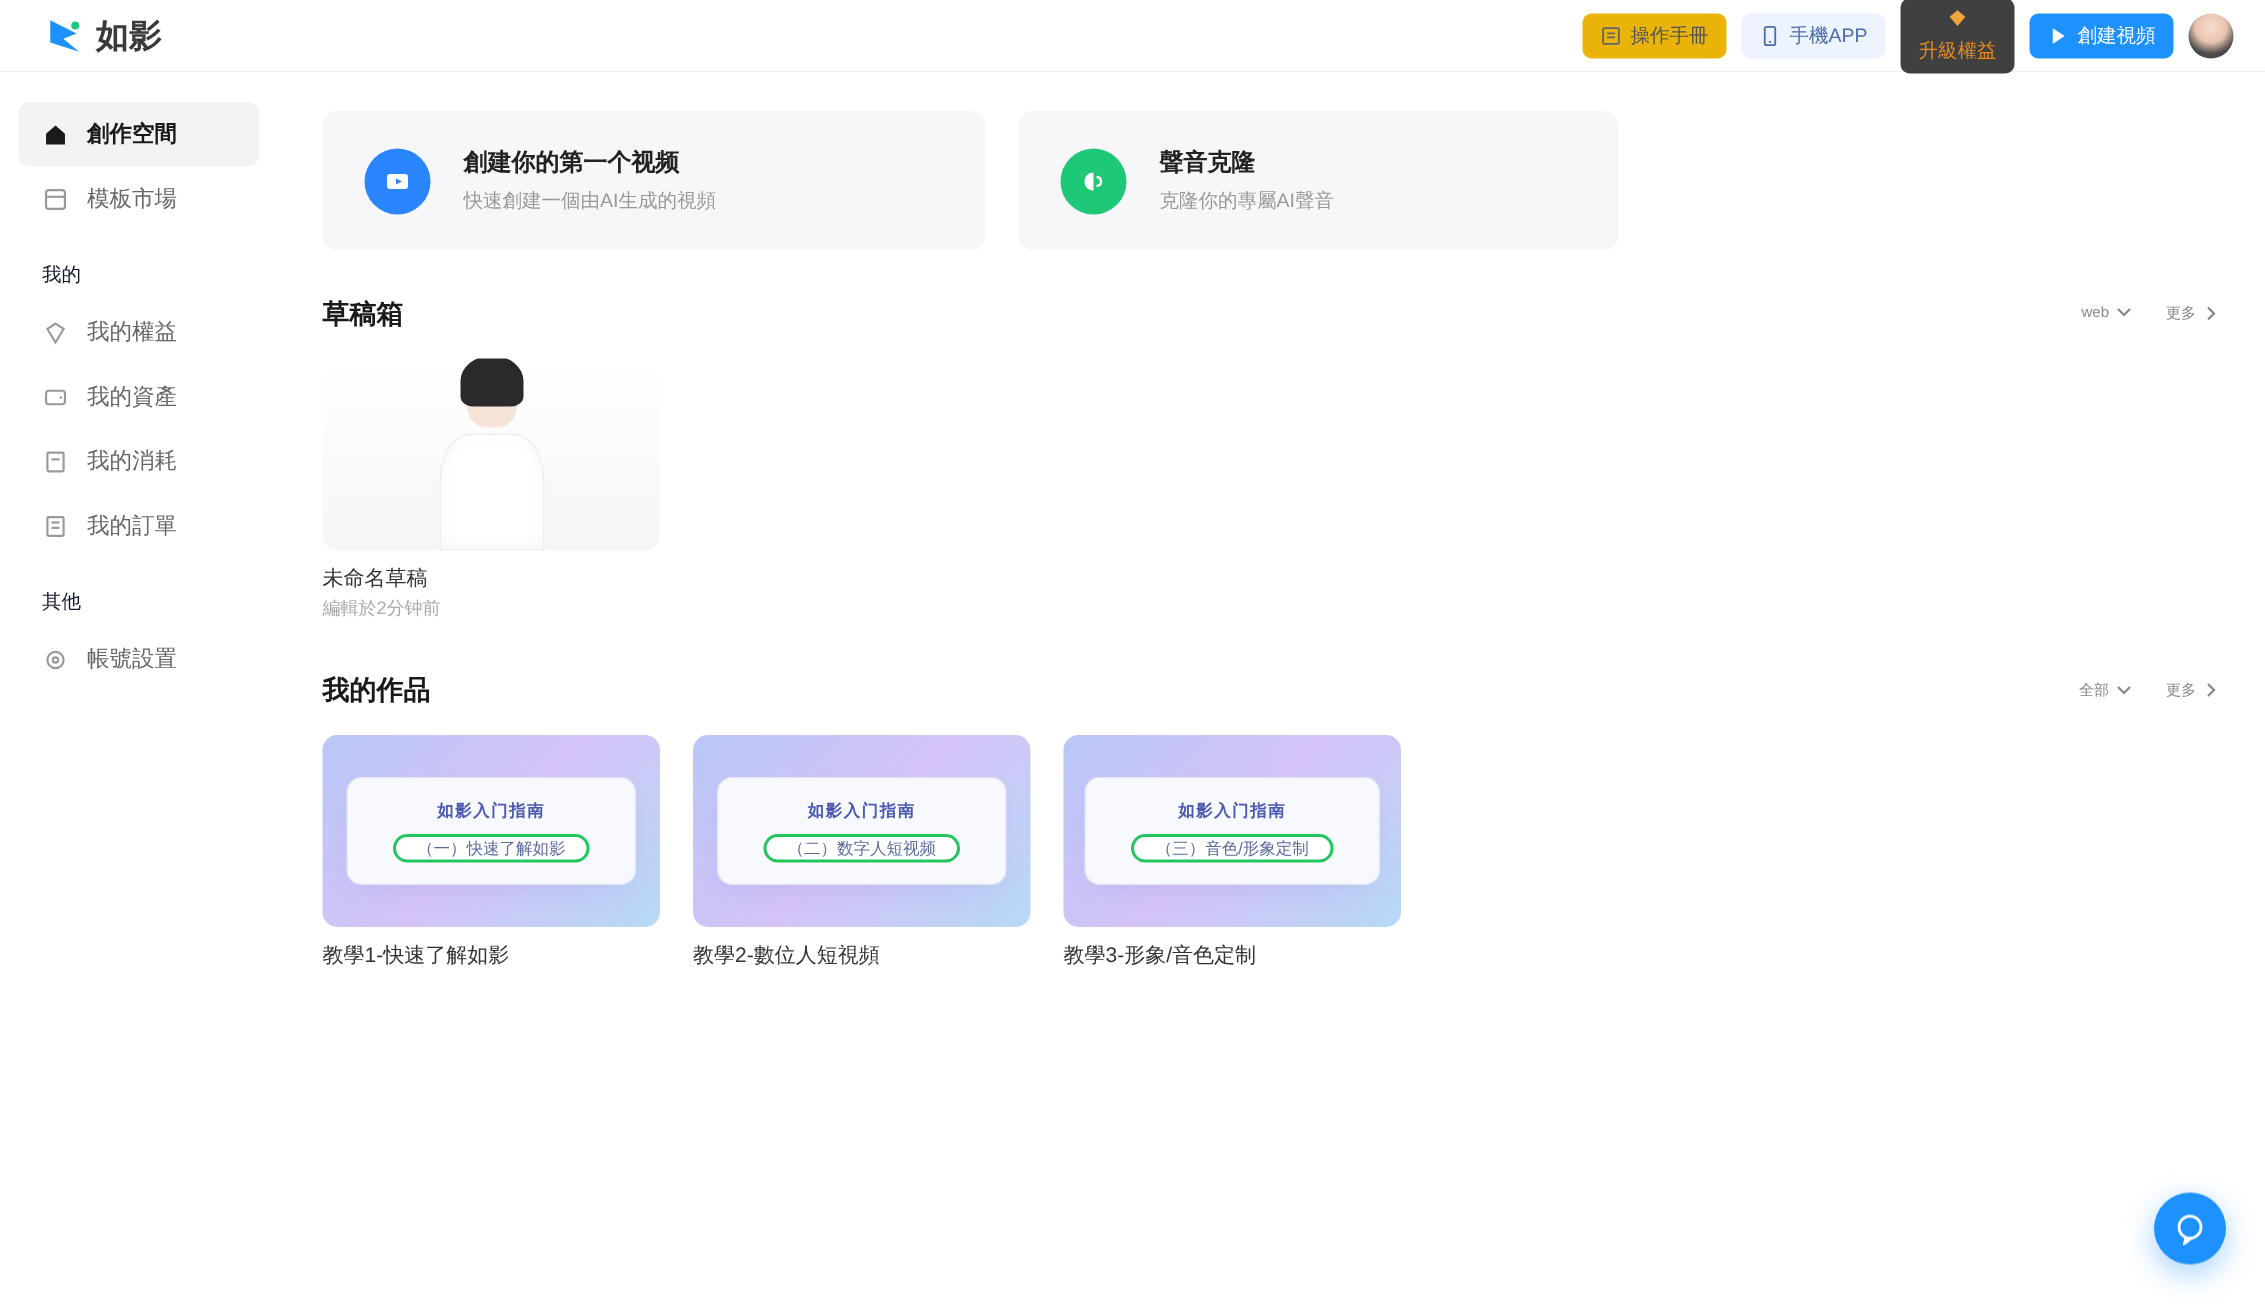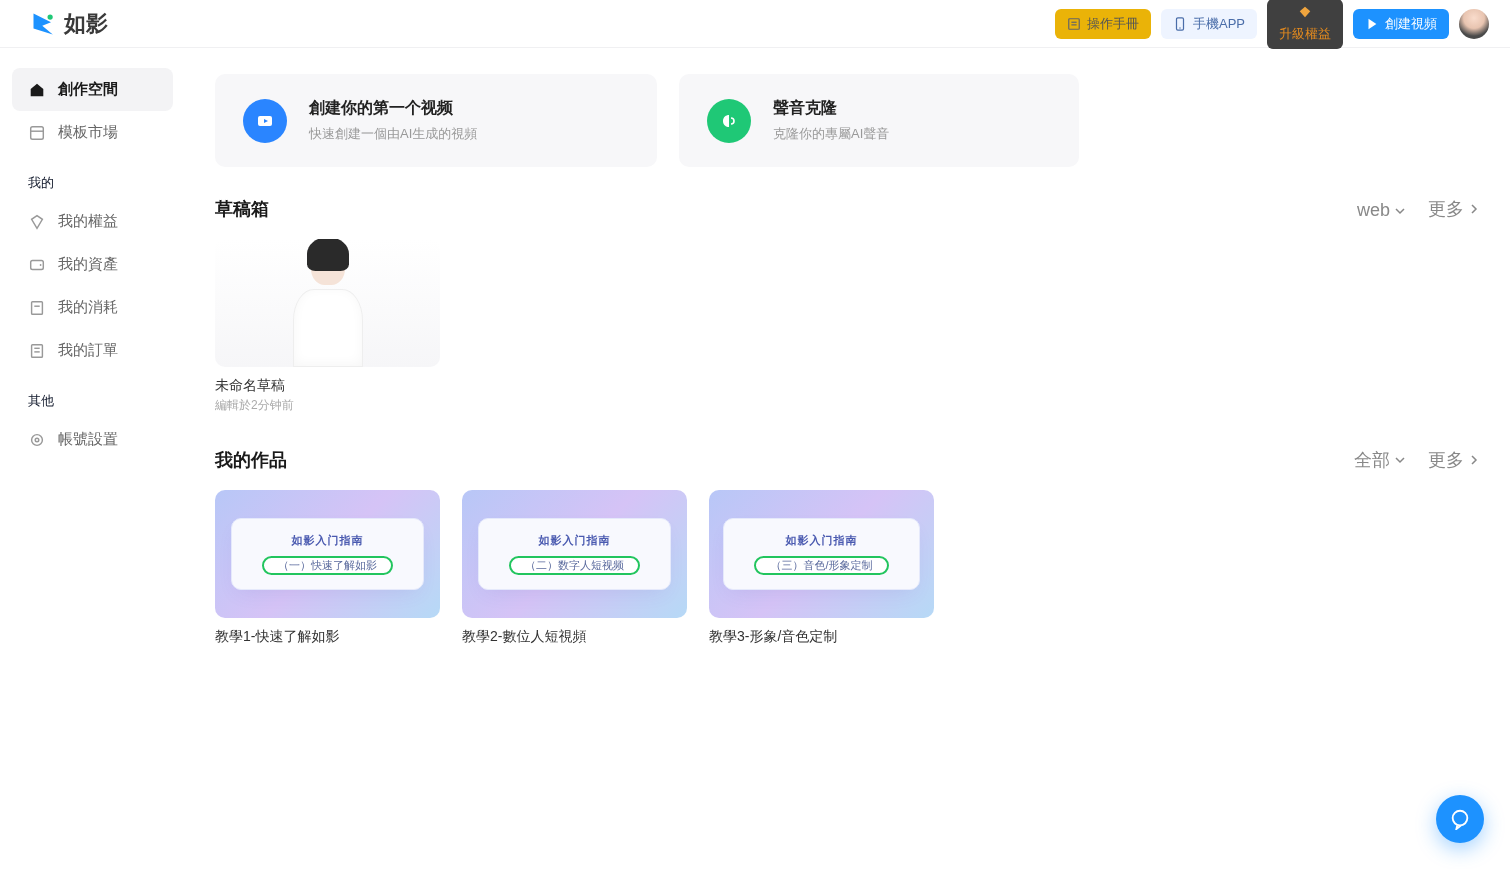--- a/index.html
+++ b/index.html
@@ -24,21 +24,21 @@
 .card { background: #f7f7f9; border-radius: 10px; padding: 24px 28px; display: flex; align-items: center; gap: 22px; cursor: pointer; }
 .cicon { width: 44px; height: 44px; border-radius: 50%; display: flex; align-items: center; justify-content: center; flex-shrink: 0; }
 .cicon svg { width: 20px; height: 20px; fill: #fff; }
 .cicon.blue { background: #2a85ff; }
 .cicon.purple { background: #9e3fff; }
 .cicon.green { background: #1fc876; }
 .card h3 { font-size: 16px; font-weight: 600; color: #222; margin-bottom: 6px; }
 .card p { font-size: 13px; color: #999; }
 .section-head { display: flex; align-items: center; justify-content: space-between; margin: 8px 0 18px; }
 .section-head h2 { font-size: 18px; font-weight: 700; color: #1a1a1a; }
-.section-controls { display: flex; align-items: flex-end; gap: 22px; color: #888; font-size: 18px; }
+.section-controls { display: flex; align-items: flex-start; gap: 22px; color: #888; font-size: 10px; }
 .drop { display: flex; align-items: center; gap: 4px; cursor: pointer; }
 .drafts, .works { display: flex; gap: 22px; flex-wrap: wrap; margin-bottom: 34px; }
 .draft-card, .work-card { width: 225px; cursor: pointer; }
 .thumb { width: 225px; height: 128px; border-radius: 10px; background: #f4f4f6; margin-bottom: 10px; overflow: hidden; }
 .draft-thumb { display: flex; justify-content: center; align-items: flex-end; background: linear-gradient(180deg, #fff 0%, #f6f6f8 100%); }
 .person { width: 70px; height: 122px; position: relative; }
 .person .head { width: 34px; height: 40px; background: #f5e3d8; border-radius: 46% 46% 40% 40%; margin: 0 auto; position: relative; }
 .person .hair { position: absolute; top: -8px; left: -4px; width: 42px; height: 34px; background: #2a2a2a; border-radius: 50% 50% 20% 20%; }
 .person .body { width: 70px; height: 78px; background: #fff; border-radius: 30% 30% 0 0 / 40% 40% 0 0; margin: 4px auto 0; border: 1px solid #eee; box-shadow: 0 -2px 12px rgba(0,0,0,0.04) inset; }
 .draft-card .title, .work-card .title { font-size: 14px; color: #333; margin-bottom: 2px; }

